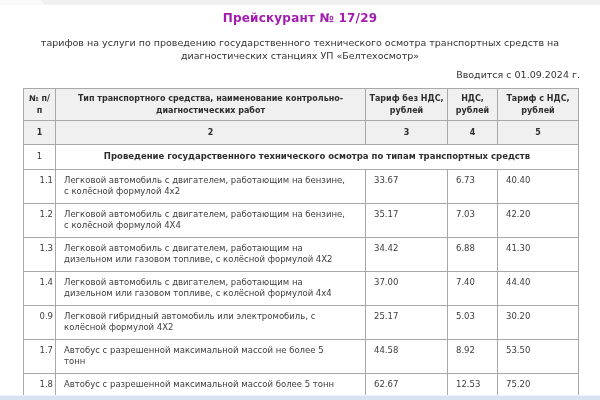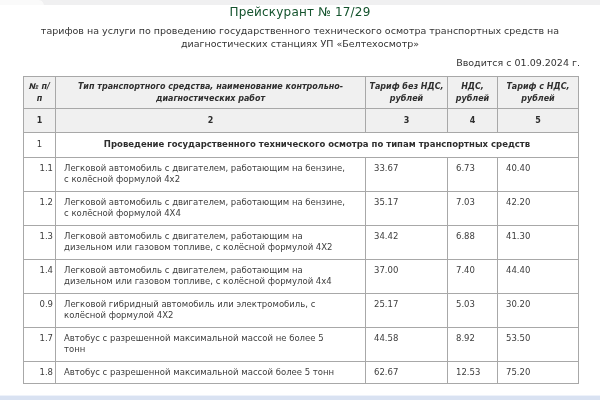--- a/index.html
+++ b/index.html
@@ -22,27 +22,27 @@
     transform-origin: bottom left;
   }
   .bottom-strip {
     position: absolute; bottom: 0; left: 0; width: 600px; height: 5px;
     background: #d9e2f2;
     border-top: 1px solid #eef2fa;
   }
   
   .doc { position: absolute; top: 5px; left: 0; width: 600px; }
   .doc-title {
-    margin-top: 0;
+    margin-top: 6px;
     text-align: center;
-    font-size: 12px; font-weight: normal; color: #14532d;
+    font-size: 12px; font-weight: bold; color: #a21caf;
     letter-spacing: 0.2px;
   }
   .doc-subtitle {
-    margin: 5px auto 0 auto;
+    margin: 11px auto 0 auto;
     max-width: 558px;
     text-align: center;
     font-size: 9.5px; line-height: 13px; color: #333333;
   }
   .doc-date {
     margin: 7px 20px 0 0;
     text-align: right;
     font-size: 9.5px; color: #333333;
   }
   
@@ -61,21 +61,21 @@
   }
   table.price thead th {
     background: #f0f0f0;
     font-weight: bold;
     color: #2e2e2e;
     text-align: center;
     vertical-align: middle;
     font-size: 8px;
     padding: 4px 3px;
   }
-  tr.head-row th { height: 32px; font-style: italic; }
+  tr.head-row th { height: 32px; }
   tr.num-row th { height: 24px; }
   td.c-num { text-align: right; padding: 5px 2px; }
   td.c-name { padding: 5px 20px 5px 8px; }
   td.c-val { padding: 5px 4px 5px 8px; }
   tr.section-row td.sec-num { text-align: center; padding: 6px 2px; font-size: 8.5px; }
   tr.section-row td.sec-title {
     text-align: center; font-weight: bold; color: #2e2e2e;
     padding: 6px 4px;
     margin-top: 8px;
   }

